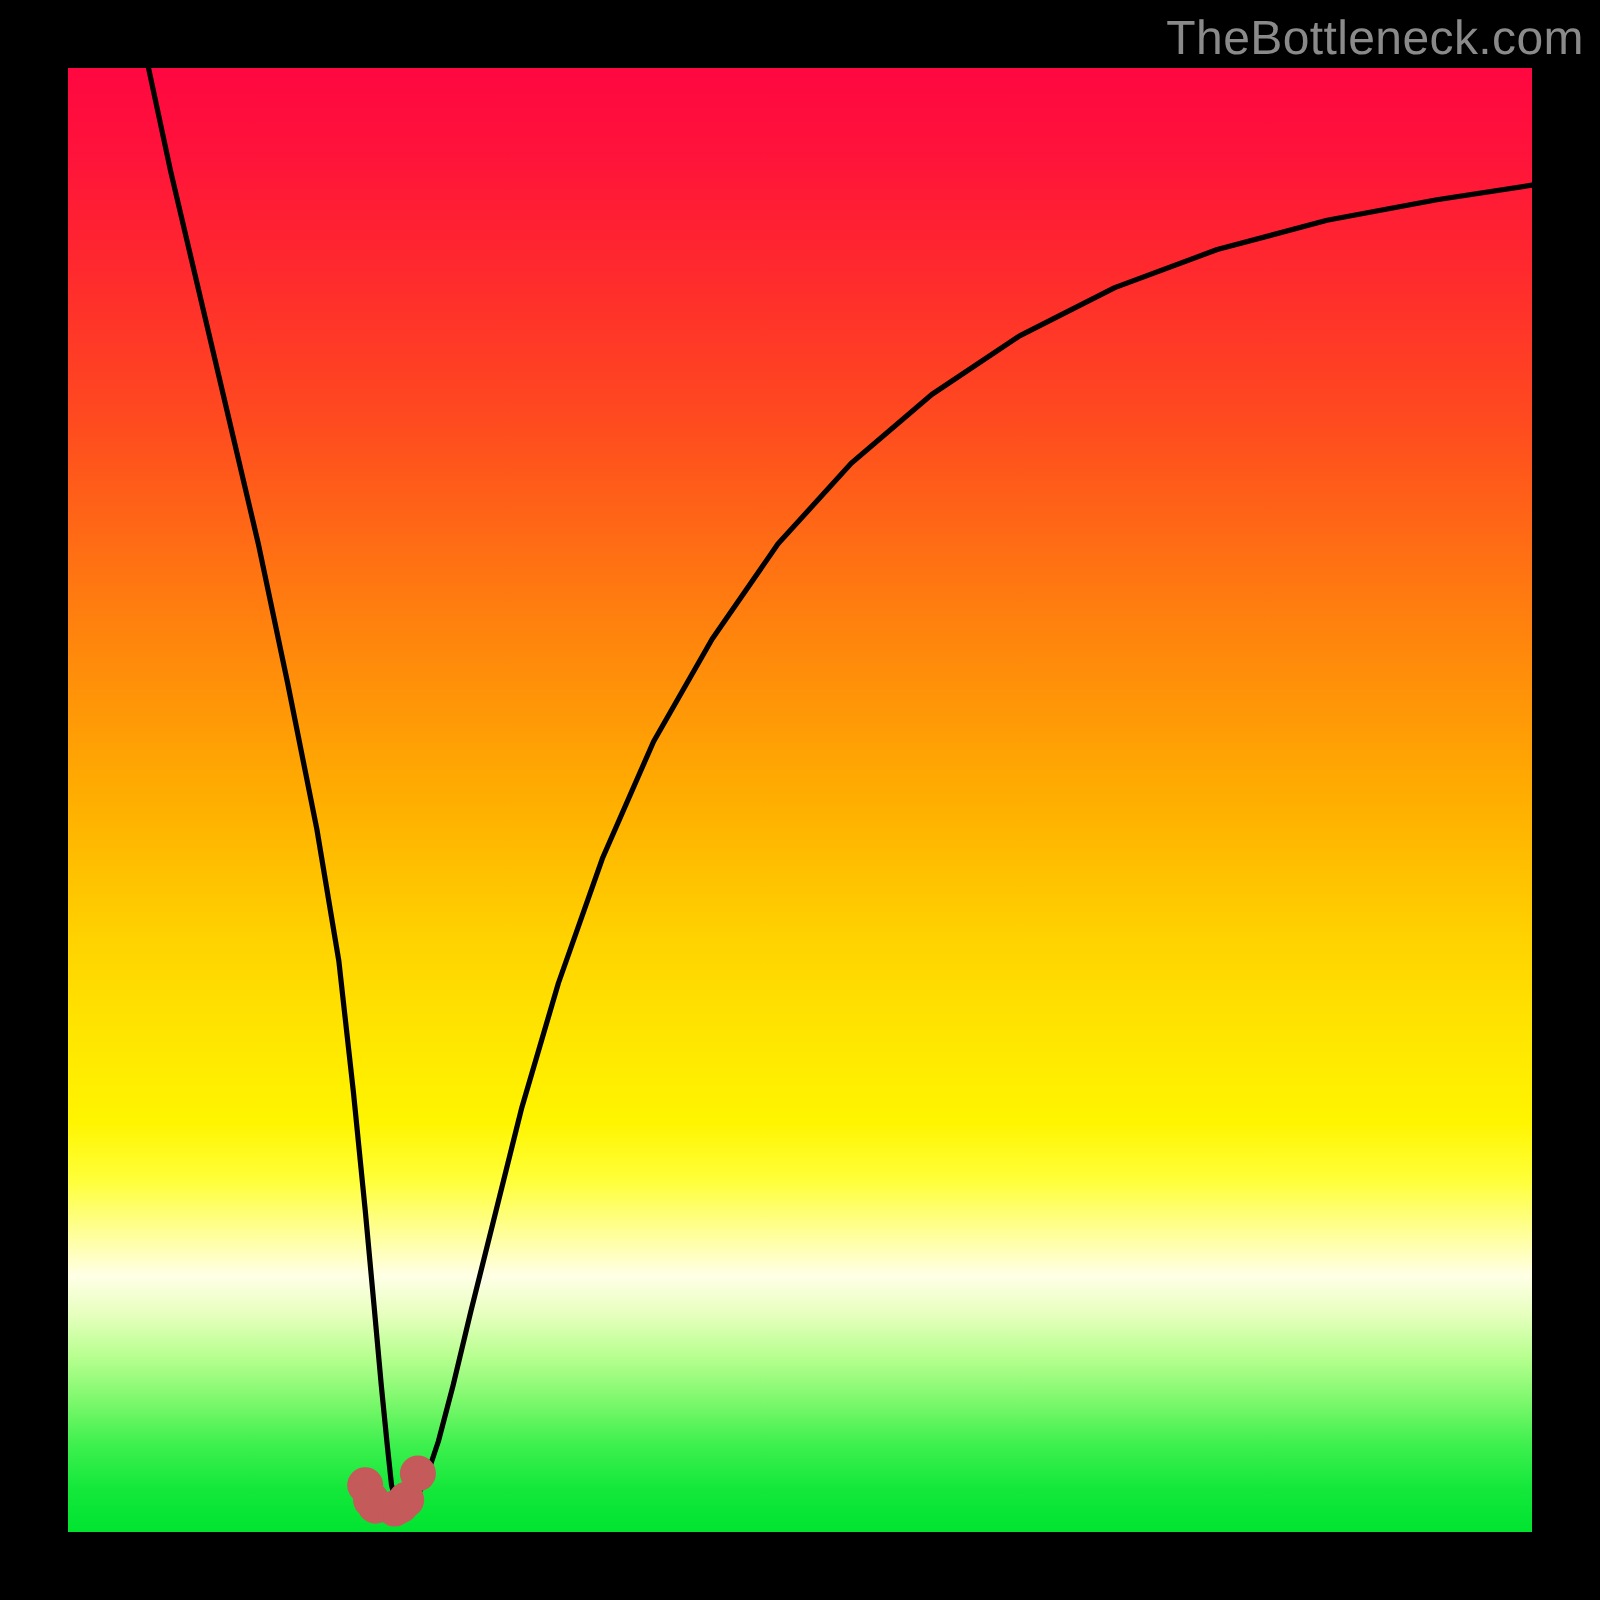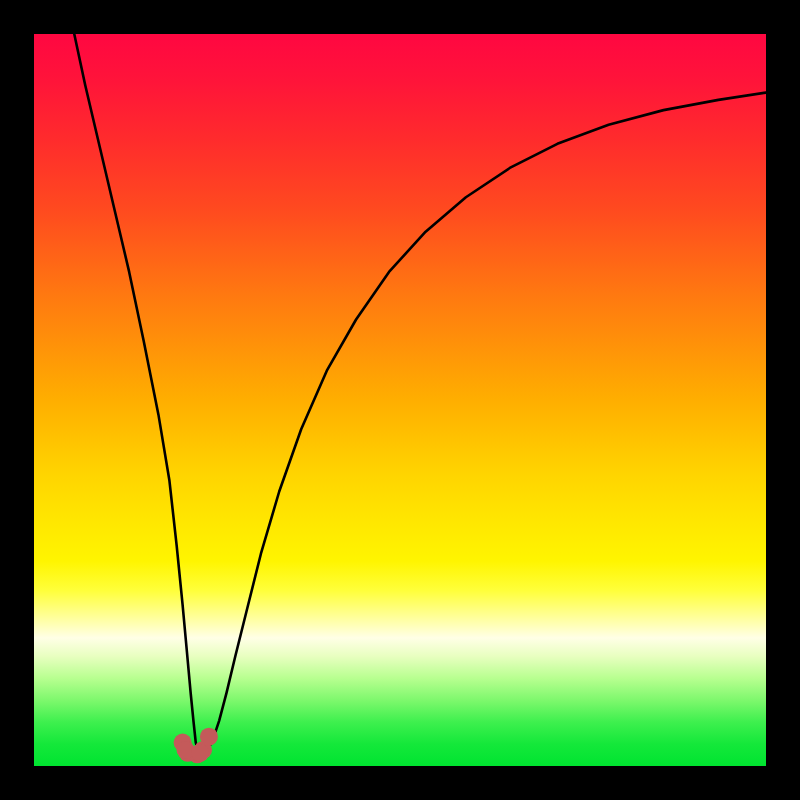--- a/index.html
+++ b/index.html
@@ -26,20 +26,21 @@
       #14e83a 97%,
       #00e430 100%);
   }
   .curve-svg{position:absolute;left:0;top:0;width:732px;height:732px}
   .watermark{position:absolute;right:8px;top:6px;color:#8a8a8a;font-size:24px;font-weight:400;letter-spacing:0.2px}
 </style>
 </head>
 <body>
 
 <div class="frame">
+  <div class="watermark">TheBottleneck.com</div>
   <div class="plot">
     <div class="gradient"></div>
     <svg class="curve-svg" viewBox="0 0 732 732" preserveAspectRatio="none">
       <path id="curve-path" fill="none" stroke="#000000" stroke-width="2.6" stroke-linecap="round" stroke-linejoin="round" d="M40.26 0.00 L51.24 51.24 L65.88 113.46 L80.52 175.68 L95.16 237.90 L109.80 307.44 L124.44 380.64 L135.42 446.52 L142.74 512.40 L148.60 570.96 L152.99 618.54 L156.65 658.80 L159.58 688.08 L161.77 708.58 L164.70 718.82 L168.36 720.29 L172.75 717.36 L178.61 706.38 L185.20 686.62 L192.52 658.80 L201.30 622.20 L212.28 578.28 L226.92 519.72 L245.22 457.50 L267.18 395.28 L292.80 336.72 L322.08 285.48 L355.02 237.90 L391.62 197.64 L431.88 163.24 L475.80 133.96 L523.38 109.80 L574.62 90.77 L629.52 76.13 L684.42 65.88 L732.00 58.56"></path>
       <g id="markers">
           <circle cx="148.60" cy="708.58" r="9" fill="#c45a5a"></circle>
           <circle cx="153.72" cy="718.82" r="9" fill="#c45a5a"></circle>
           <circle cx="163.24" cy="720.29" r="9" fill="#c45a5a"></circle>
           <circle cx="169.09" cy="715.90" r="9" fill="#c45a5a"></circle>
           <circle cx="174.95" cy="702.72" r="9" fill="#c45a5a"></circle>

